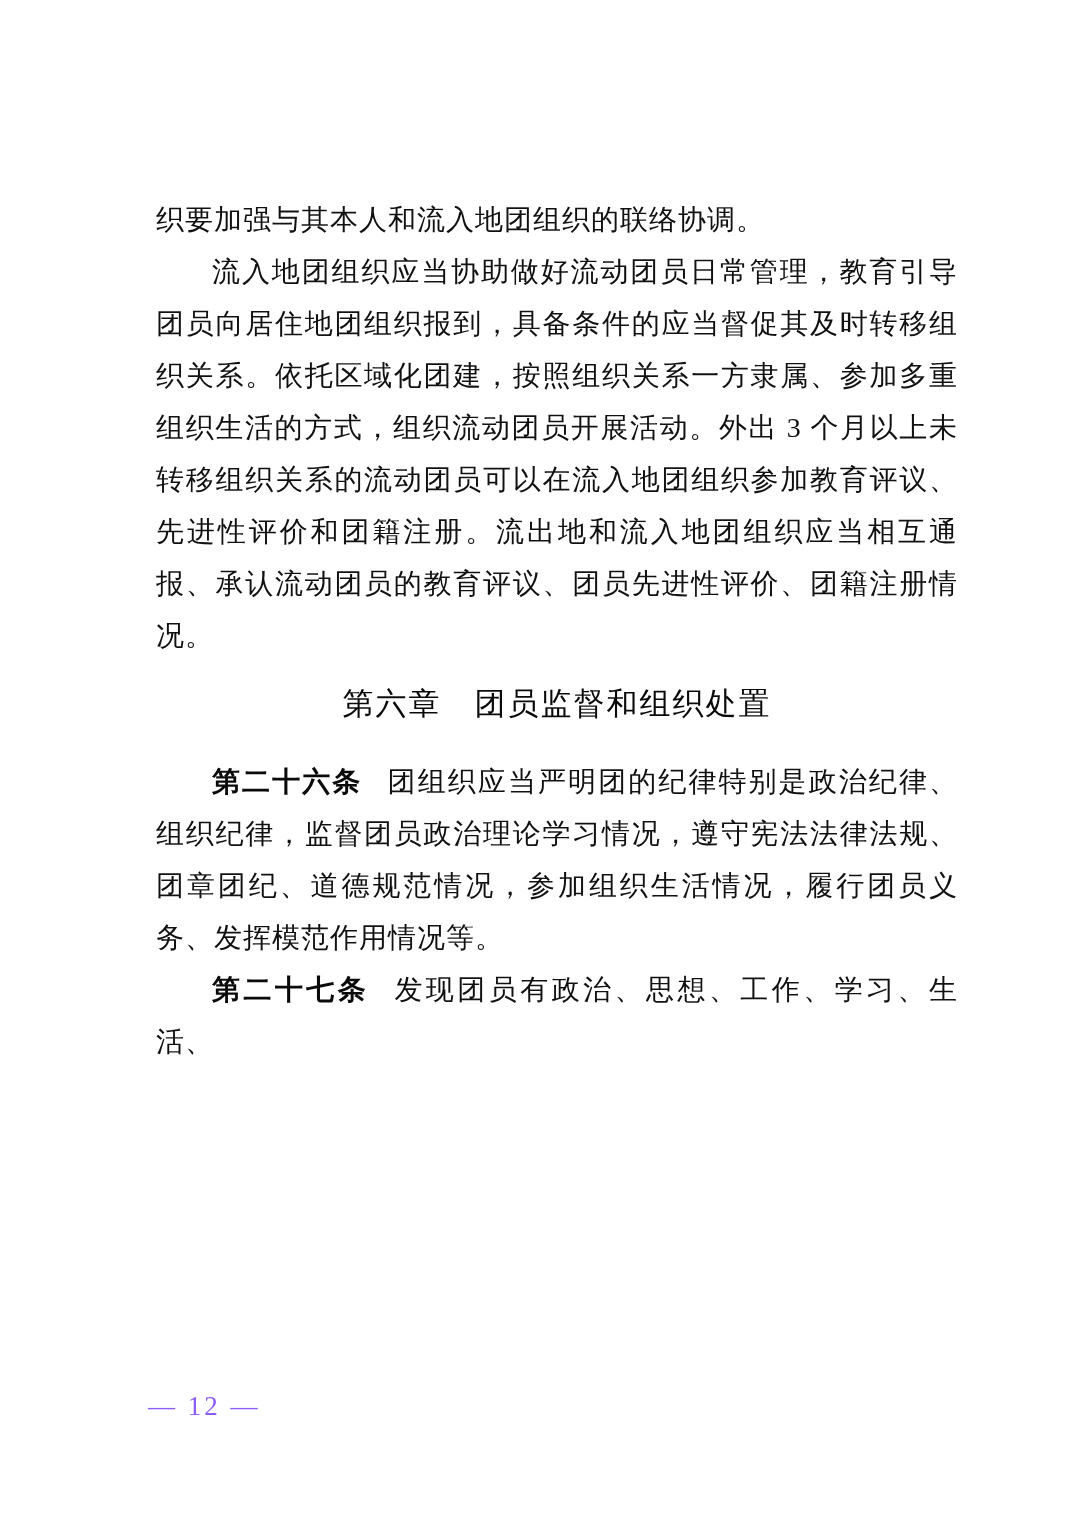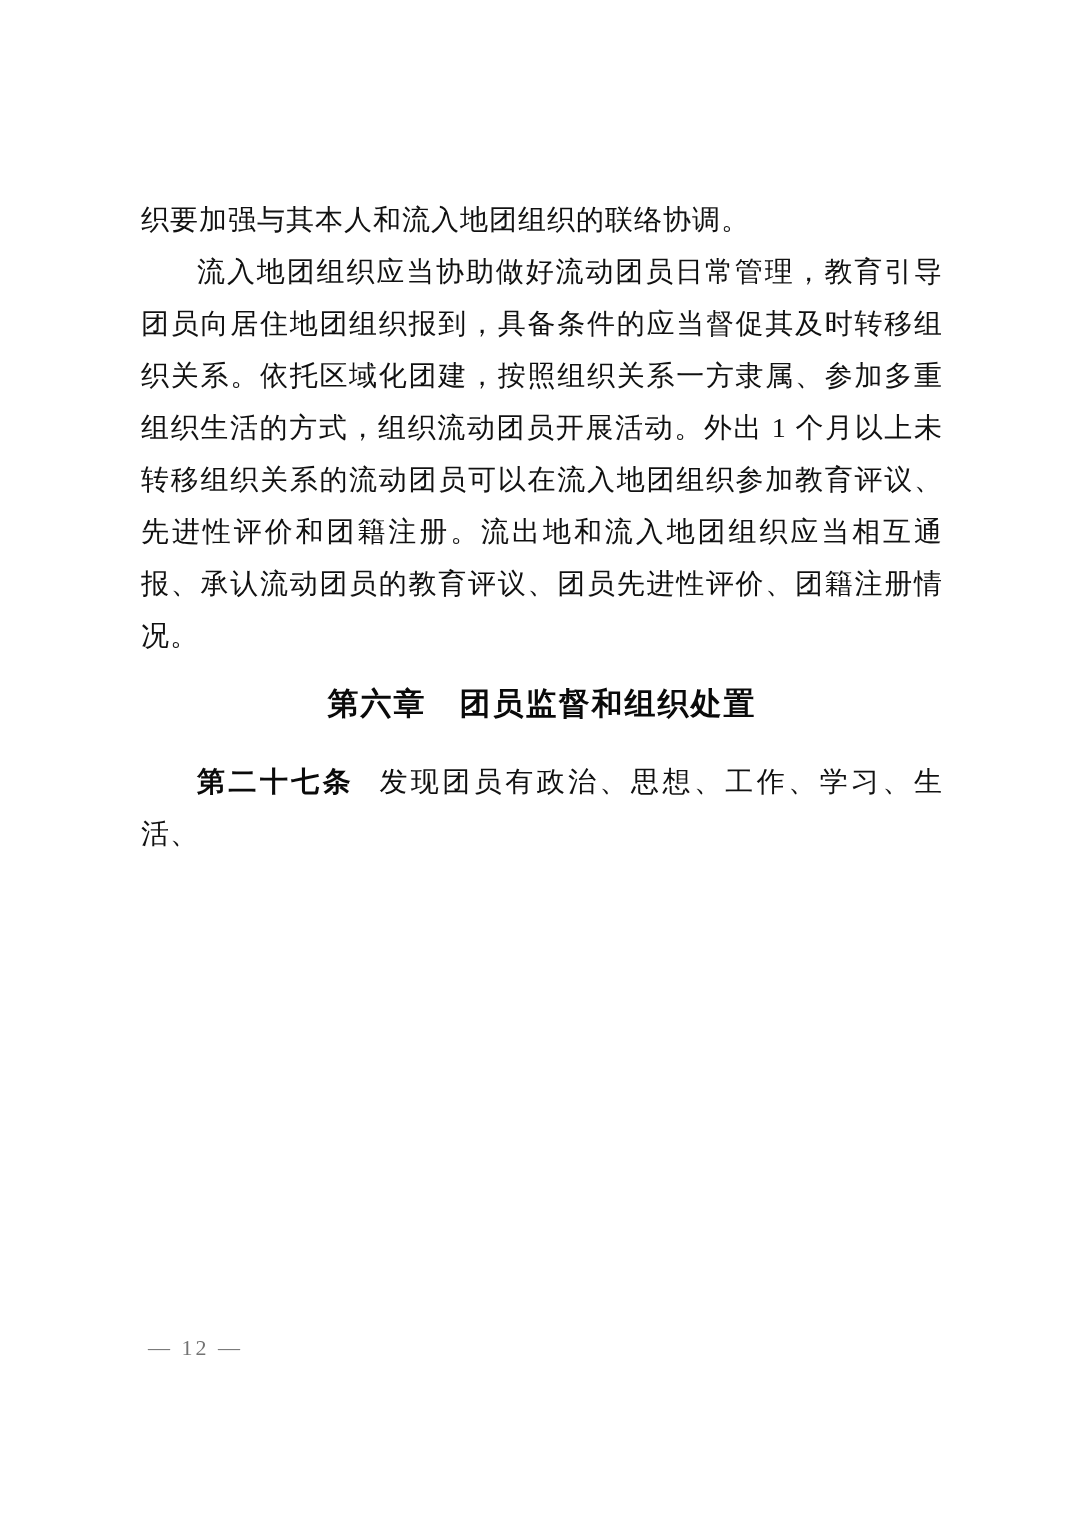--- a/index.html
+++ b/index.html
@@ -11,77 +11,80 @@
     position: relative;
     width: 1080px;
     height: 1528px;
     background: #ffffff;
     color: #111111;
     font-family: "Liberation Serif", "DejaVu Serif", serif;
     overflow: hidden;
   }
   .content {
     position: absolute;
-    left: 141px;
+    left: 156px;
     top: 194px;
     width: 802px;
   }
   p.body-line {
     margin: 0;
     font-size: 28px;
     line-height: 52px;
     letter-spacing: 1px;
     text-align: justify;
     text-align-last: left;
     word-break: break-all;
   }
   p.indent {
     text-indent: 2em;
   }
   h2.chapter {
     margin: 16px 0 26px 0;
     font-size: 31px;
     line-height: 52px;
-    font-weight: bold;
+    font-weight: normal;
     text-align: center;
     letter-spacing: 2px;
     font-family: "Liberation Sans", "DejaVu Sans", sans-serif;
     color: #0a0a0a;
   }
   .article-label {
     font-weight: bold;
     font-family: "Liberation Sans", "DejaVu Sans", sans-serif;
     margin-right: 0.9em;
     color: #0a0a0a;
   }
   .page-number {
     position: absolute;
     left: 148px;
-    top: 1332px;
-    font-size: 22px;
+    top: 1390px;
+    font-size: 27px;
     line-height: 32px;
     letter-spacing: 3px;
-    color: #737373;
+    color: #8b5cf6;
   }
 </style>
 </head>
 <body>
 
 <div class="page">
   <div class="content">
 
     <p class="body-line">织要加强与其本人和流入地团组织的联络协调。</p>
 
 
 
-    <p class="body-line indent">流入地团组织应当协助做好流动团员日常管理，教育引导团员向居住地团组织报到，具备条件的应当督促其及时转移组织关系。依托区域化团建，按照组织关系一方隶属、参加多重组织生活的方式，组织流动团员开展活动。外出 1 个月以上未转移组织关系的流动团员可以在流入地团组织参加教育评议、先进性评价和团籍注册。流出地和流入地团组织应当相互通报、承认流动团员的教育评议、团员先进性评价、团籍注册情况。</p>
+    <p class="body-line indent">流入地团组织应当协助做好流动团员日常管理，教育引导团员向居住地团组织报到，具备条件的应当督促其及时转移组织关系。依托区域化团建，按照组织关系一方隶属、参加多重组织生活的方式，组织流动团员开展活动。外出 3 个月以上未转移组织关系的流动团员可以在流入地团组织参加教育评议、先进性评价和团籍注册。流出地和流入地团组织应当相互通报、承认流动团员的教育评议、团员先进性评价、团籍注册情况。</p>
 
 
     <h2 class="chapter">第六章　团员监督和组织处置</h2>
 
+    <p class="body-line indent">
+      <span class="article-label">第二十六条</span><span>团组织应当严明团的纪律特别是政治纪律、组织纪律，监督团员政治理论学习情况，遵守宪法法律法规、团章团纪、道德规范情况，参加组织生活情况，履行团员义务、发挥模范作用情况等。</span>
+    </p>
 
     <p class="body-line indent">
       <span class="article-label">第二十七条</span><span>发现团员有政治、思想、工作、学习、生活、</span>
     </p>
 
   </div>
 
   <div class="page-number">— 12 —</div>
 </div>
 

